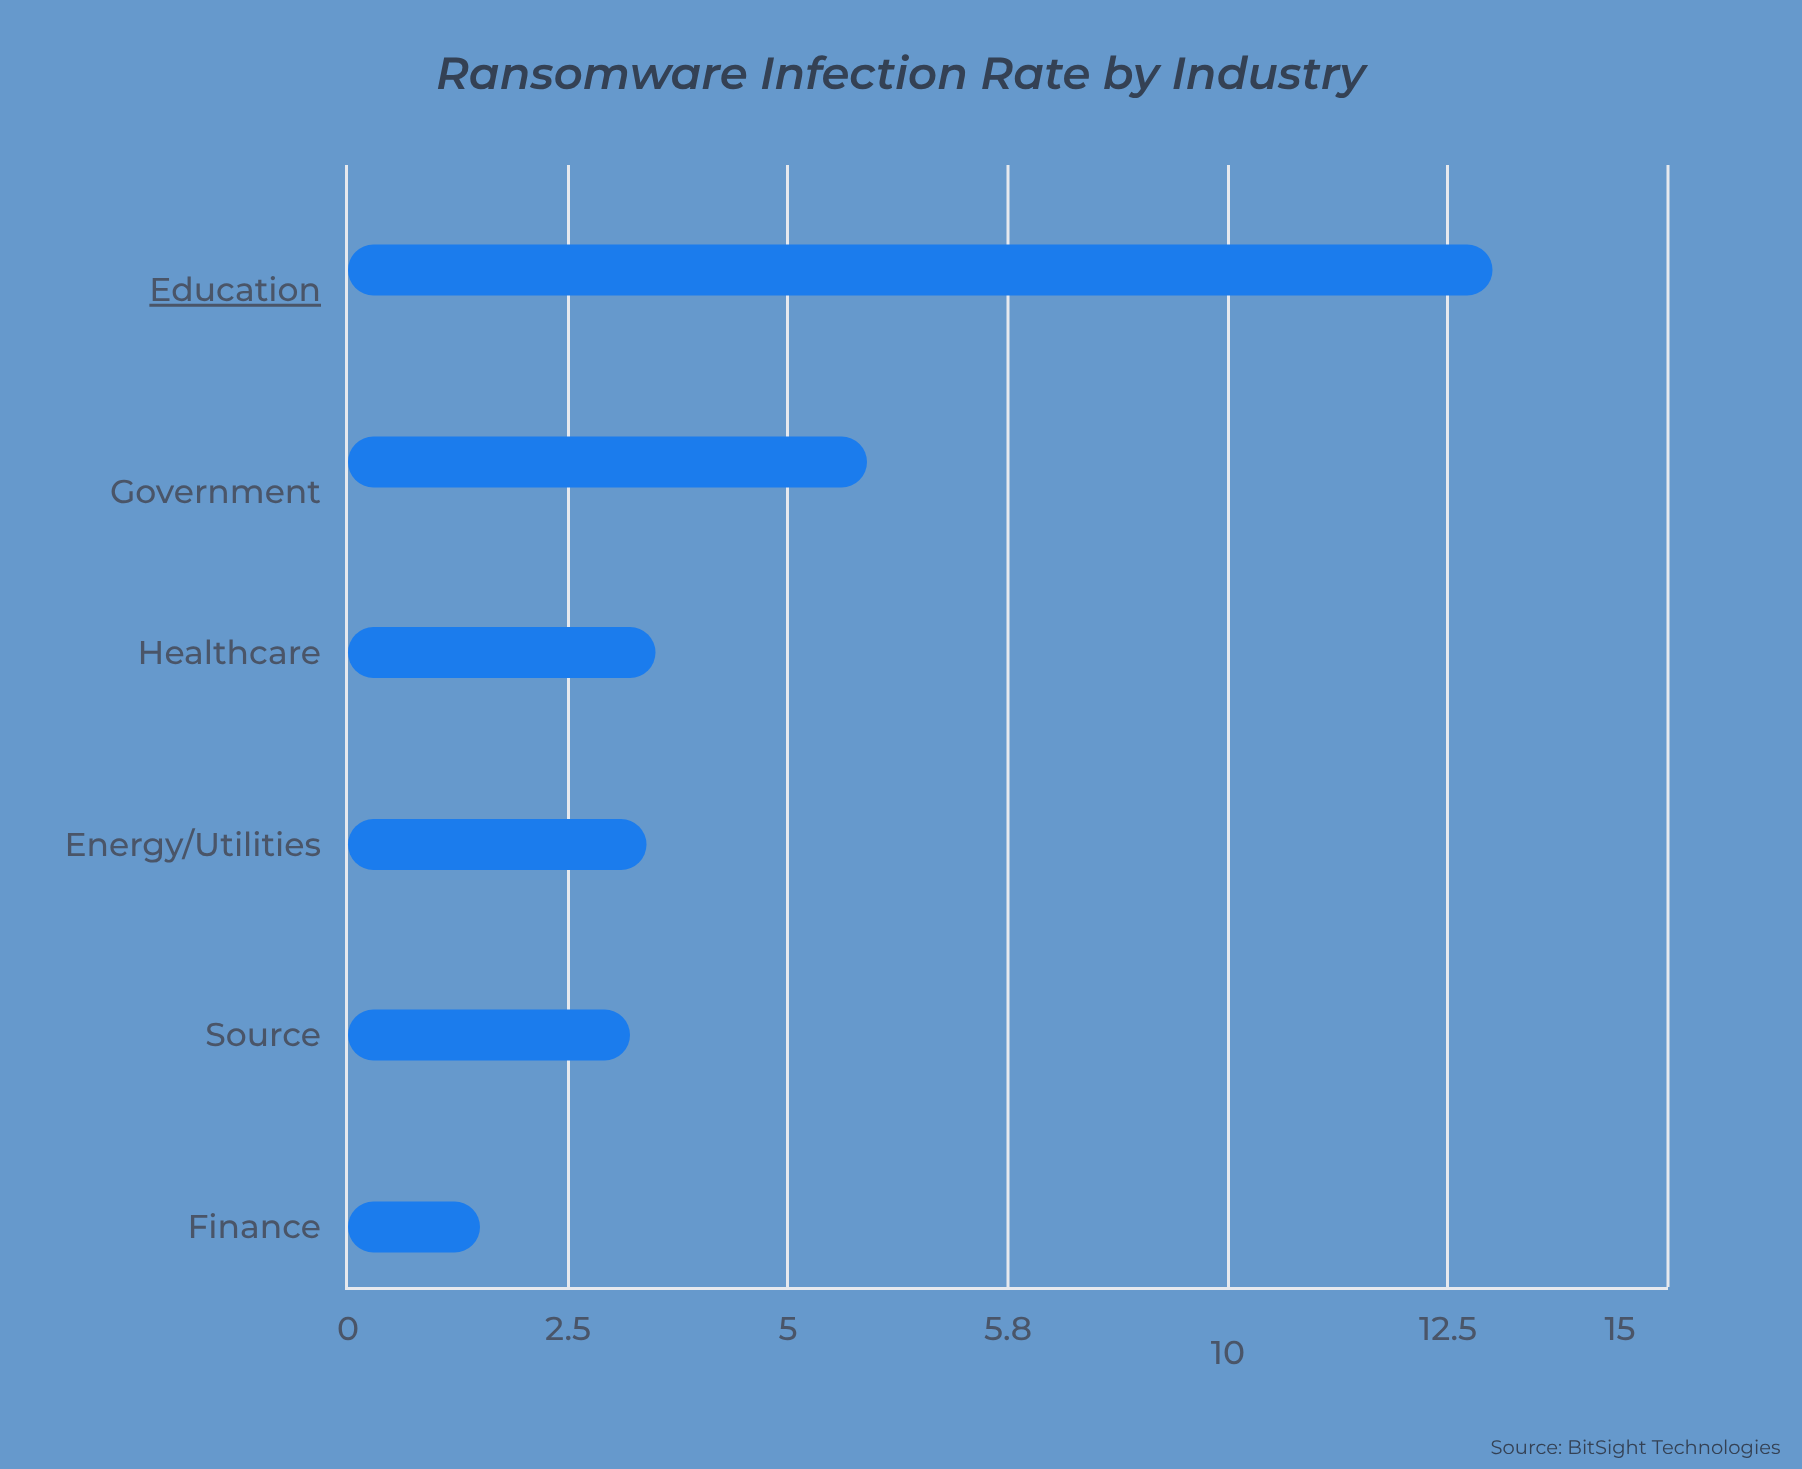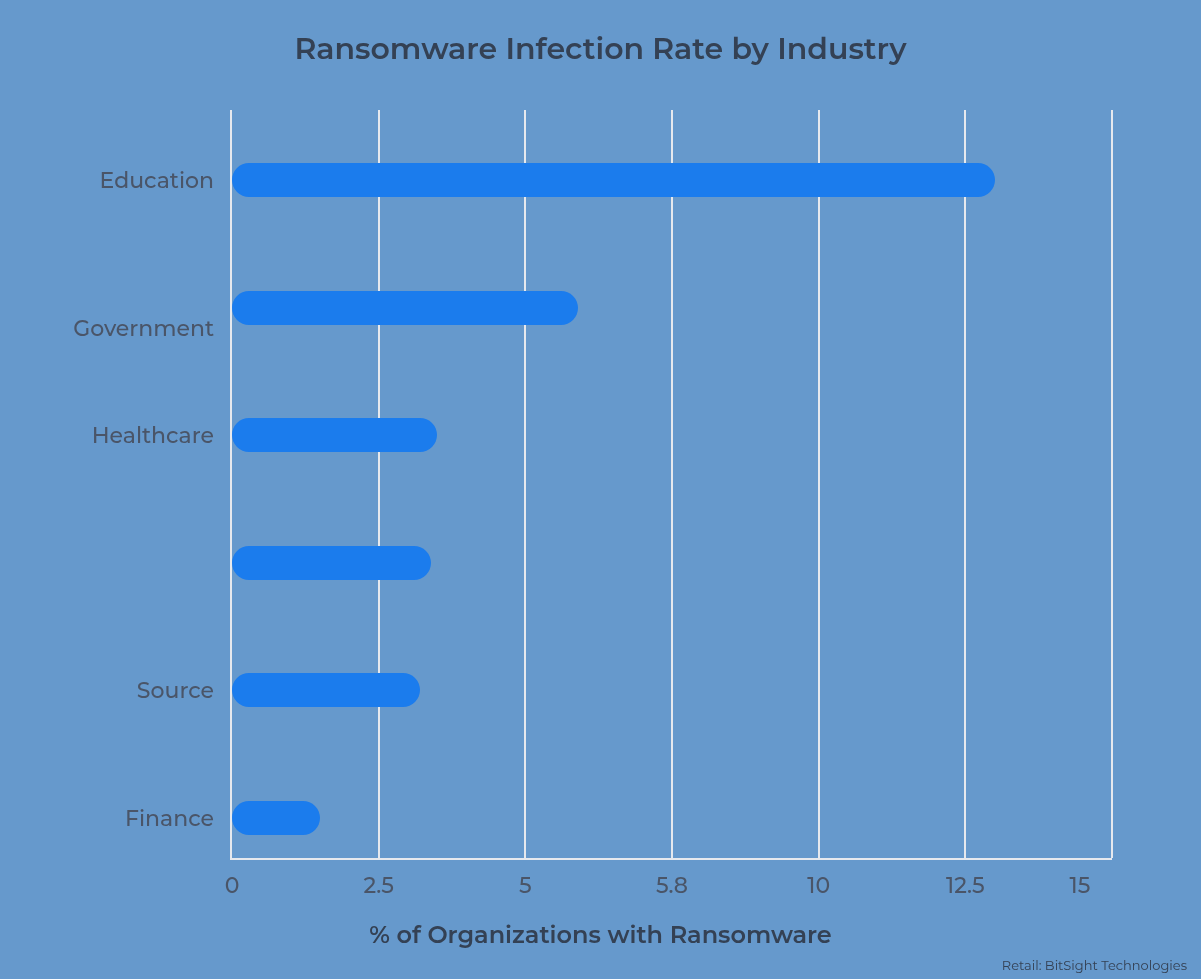--- a/index.html
+++ b/index.html
@@ -18,20 +18,21 @@
   }
   .title {
     position: absolute;
     top: 30px;
     left: 0;
     right: 0;
     text-align: center;
     font-size: 30px;
     font-weight: 600;
     color: #344154;
+    font-style: italic;
   }
   .plot-area {
     position: absolute;
     left: 230px;
     top: 110px;
     width: 882px;   
     height: 750px;
     border-left: 2px solid #e6e9ee;
     border-bottom: 2px solid #e6e9ee;
   }
@@ -95,32 +96,32 @@
   <div class="title">Ransomware Infection Rate by Industry</div>
   <div class="plot-area" id="plot">
       <div class="x-tick" style="left: 0px;">0</div>
       <div class="gridline" style="left: 145.667px;"></div>
       <div class="x-tick" style="left: 146.667px;">2.5</div>
       <div class="gridline" style="left: 292.333px;"></div>
       <div class="x-tick" style="left: 293.333px;">5</div>
       <div class="gridline" style="left: 439px;"></div>
       <div class="x-tick" style="left: 440px;">5.8</div>
       <div class="gridline" style="left: 585.667px;"></div>
-      <div class="x-tick" style="left: 586.667px;">10</div>
+      <div class="x-tick" style="left: 586.667px; margin-top: 16px;">10</div>
       <div class="gridline" style="left: 732.333px;"></div>
       <div class="x-tick" style="left: 733.333px;">12.5</div>
       <div class="gridline" style="left: 879px;"></div>
       <div class="x-tick" style="left: 848px;">15</div>
-      <div class="y-label" style="top: 70px;">Education</div>
+      <div class="y-label" style="top: 83px; text-decoration: underline;">Education</div>
       <div class="bar" style="top: 70px; width: 762.667px; background: rgb(27, 124, 237);"></div>
       <div class="y-label" style="top: 197.6px; margin-top: 20px;">Government</div>
       <div class="bar" style="top: 197.6px; width: 346.133px; background: rgb(27, 124, 237);"></div>
       <div class="y-label" style="top: 325.2px; text-align: center;">Healthcare</div>
       <div class="bar" style="top: 325.2px; width: 205.333px; background: rgb(27, 124, 237);"></div>
+      <div class="y-label" style="top: 452.8px;">Energy/Utilities</div>
       <div class="bar" style="top: 452.8px; width: 199.467px; background: rgb(27, 124, 237);"></div>
       <div class="y-label" style="top: 580.4px;">Source</div>
       <div class="bar" style="top: 580.4px; width: 187.733px; background: rgb(27, 124, 237);"></div>
       <div class="y-label" style="top: 708px;">Finance</div>
       <div class="bar" style="top: 708px; width: 88px; background: rgb(27, 124, 237);"></div>
     </div>
-  <div class="x-title">% of Organizations with Ransomware</div>
-  <div class="source">Retail: BitSight Technologies</div>
+  <div class="source">Source: BitSight Technologies</div>
 </div>
 
 </body></html>

